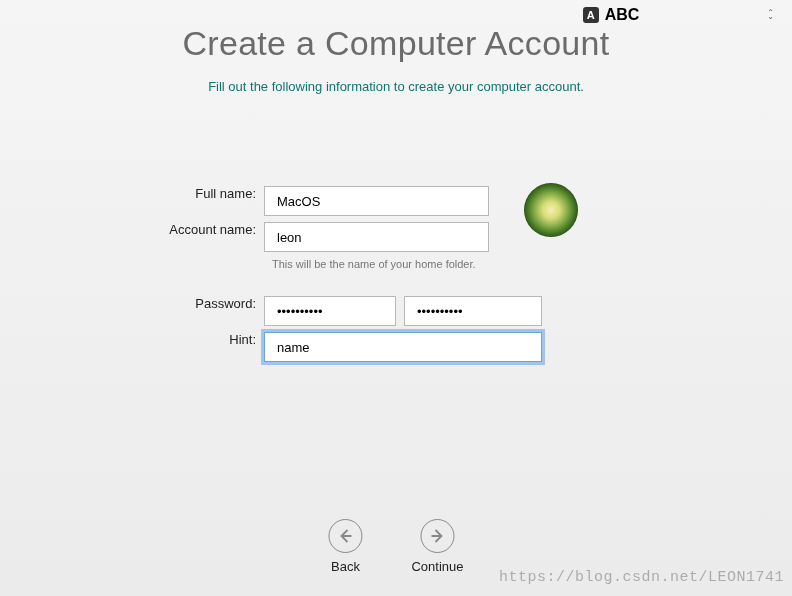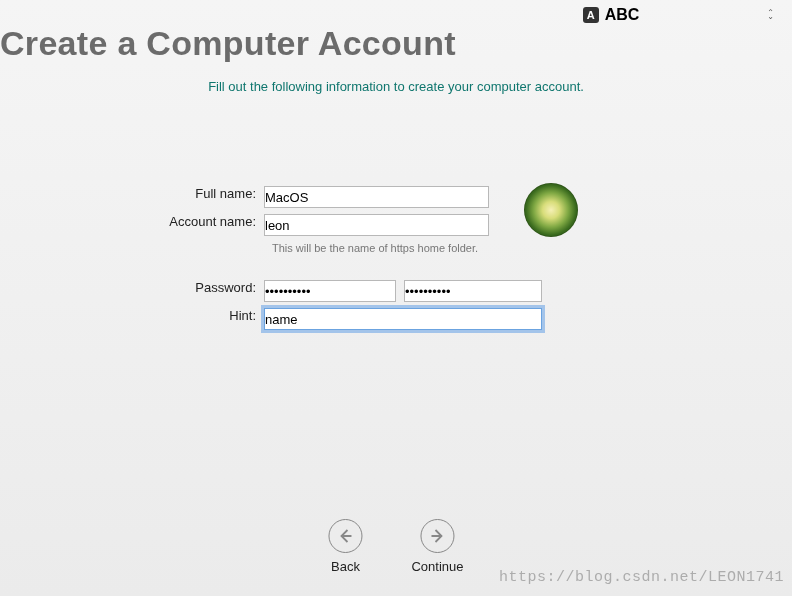--- a/index.html
+++ b/index.html
@@ -18,41 +18,41 @@
       background: #333; color: #fff; font-size: 11px; font-weight: 700;
       width: 16px; height: 16px; border-radius: 3px;
       display: flex; align-items: center; justify-content: center;
     }
     .input-label { font-size: 16px; font-weight: 600; color: #000; }
     .stepper {
       display: flex; flex-direction: column; line-height: 4px;
       font-size: 8px; color: #555; margin-left: 120px;
     }
     .page-title {
-      text-align: left; font-size: 34px; font-weight: 700;
+      text-align: center; font-size: 34px; font-weight: 400;
       color: #6b6b6b; margin-top: 24px; letter-spacing: .3px;
     }
     .subtitle {
       text-align: center; font-size: 13px; color: #0f766e;
       margin-top: 16px;
     }
     .form-area {
       position: absolute; top: 186px; left: 50%; transform: translateX(-50%);
       width: 560px;
     }
     .form-row { display: flex; align-items: flex-start; margin-bottom: 6px; }
     .form-row.gap { margin-top: 26px; }
     .label-col {
       width: 148px; text-align: right; padding-right: 8px;
       font-size: 13px; color: #222;
     }
     .field-col { display: flex; gap: 8px; }
     input[type="text"], input[type="password"] {
-      height: 22px; border: 1px solid #b8b8b8; border-radius: 0;
-      padding: 0 0; font-size: 13px; outline: none;
+      height: 30px; border: 1px solid #b8b8b8; border-radius: 0;
+      padding: 0 12px; font-size: 13px; outline: none;
       background: #fff;
     }
     input.wide { width: 225px; }
     input.pw { width: 132px; }
     input.pw2 { width: 138px; }
     input.hint { width: 278px; }
     input.focused { border: 1px solid #6ba3e0; box-shadow: 0 0 0 3px rgba(100,160,230,.55); }
     .helper-text {
       font-size: 11px; color: #777; margin-left: 156px; margin-top: 2px; margin-bottom: 4px;
     }
@@ -105,21 +105,21 @@
       <input type="text" class="wide" value="MacOS" style="">
     </div>
   </div>
 
   <div class="form-row">
     <div class="label-col">Account name:</div>
     <div class="field-col">
       <input type="text" class="wide" value="leon" style="">
     </div>
   </div>
-  <div class="helper-text">This will be the name of https home folder.</div>
+  <div class="helper-text">This will be the name of your home folder.</div>
 
   <div class="form-row gap">
     <div class="label-col">Password:</div>
     <div class="field-col">
       <input type="text" class="pw" value="••••••••••" style="">
       <input type="text" class="pw2" value="••••••••••" style="">
     </div>
   </div>
 
   <div class="form-row">

